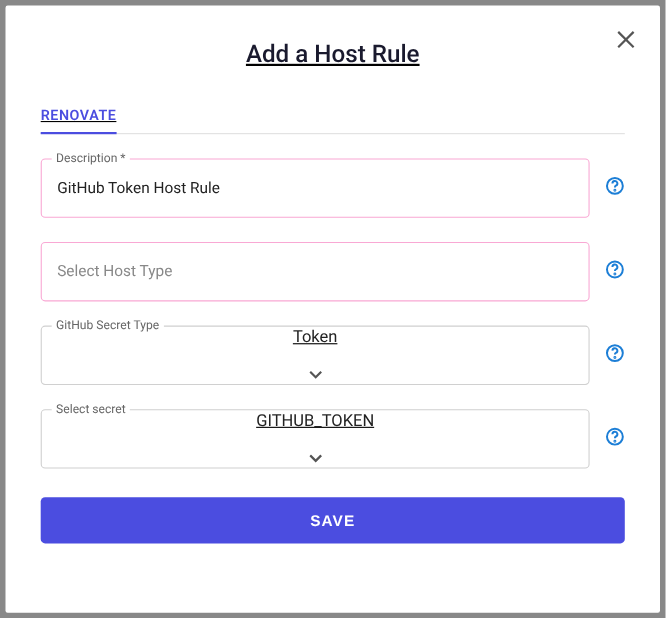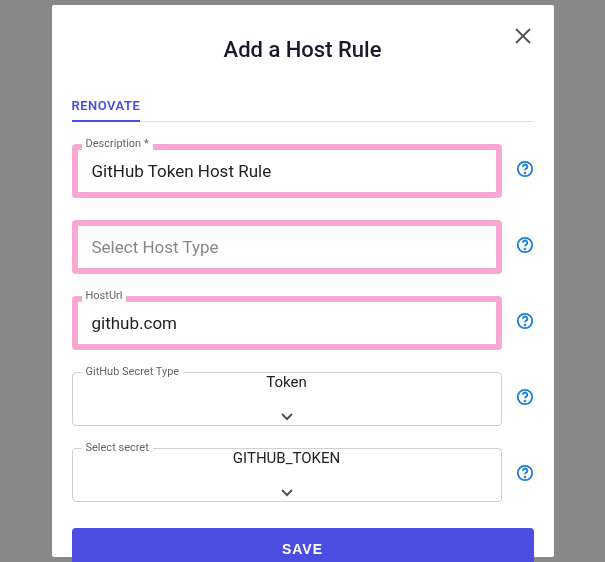--- a/index.html
+++ b/index.html
@@ -11,25 +11,26 @@
       font-family: -apple-system, BlinkMacSystemFont, "Segoe UI", Roboto, Helvetica, Arial, sans-serif;
       background: #888;
       width: 605px;
       height: 562px;
       display: flex;
       align-items: center;
       justify-content: center;
     }
     .modal {
       background: #fff;
-      width: 502px;
+      width: 595px;
       height: 552px;
       border-radius: 2px;
       position: relative;
-      padding: 24px 20px;
+      padding: 24px 32px;
+      text-decoration: underline;
     }
     .close-btn {
       position: absolute;
       top: 22px;
       right: 22px;
       cursor: pointer;
       color: #555;
     }
     .close-btn svg {
       width: 18px;
@@ -91,24 +92,24 @@
       top: -7px;
       left: 10px;
       background: #fff;
       padding: 0 4px;
       font-size: 11px;
       color: #666;
     }
     .field-input {
       width: 100%;
       height: 54px;
-      border: 6px solid #f9a8d4;
+      border: 1px solid #f9a8d4;
       border-radius: 4px;
       padding: 0 14px;
-      font-size: 17px;
+      font-size: 14px;
       color: #222;
       font-family: inherit;
       outline: none;
     }
     .field-input::placeholder {
       color: #888;
     }
     .field-select {
       width: 100%;
       height: 54px;
@@ -198,33 +199,20 @@
       </div>
       <div class="help-icon">
         <svg viewBox="0 0 20 20">
           <circle cx="10" cy="10" r="8"></circle>
           <path d="M7.5 7.5a2.5 2.5 0 1 1 3.5 2.3c-.8.4-1 .9-1 1.7"></path>
           <circle cx="10" cy="14.5" r="0.5" fill="currentColor"></circle>
         </svg>
       </div>
     </div>
 
-    <div class="form-row">
-      <div class="field-wrap">
-        <div class="field-label">HostUrl</div>
-        <input class="field-input" value="github.com" style="">
-      </div>
-      <div class="help-icon">
-        <svg viewBox="0 0 20 20">
-          <circle cx="10" cy="10" r="8"></circle>
-          <path d="M7.5 7.5a2.5 2.5 0 1 1 3.5 2.3c-.8.4-1 .9-1 1.7"></path>
-          <circle cx="10" cy="14.5" r="0.5" fill="currentColor"></circle>
-        </svg>
-      </div>
-    </div>
 
     <div class="form-row">
       <div class="field-wrap">
         <div class="field-label">GitHub Secret Type</div>
         <div class="field-select">
           <span>Token</span>
           <span class="chevron">
             <svg viewBox="0 0 12 8">
                 <polyline points="1 1 6 6 11 1"></polyline>
               </svg>

